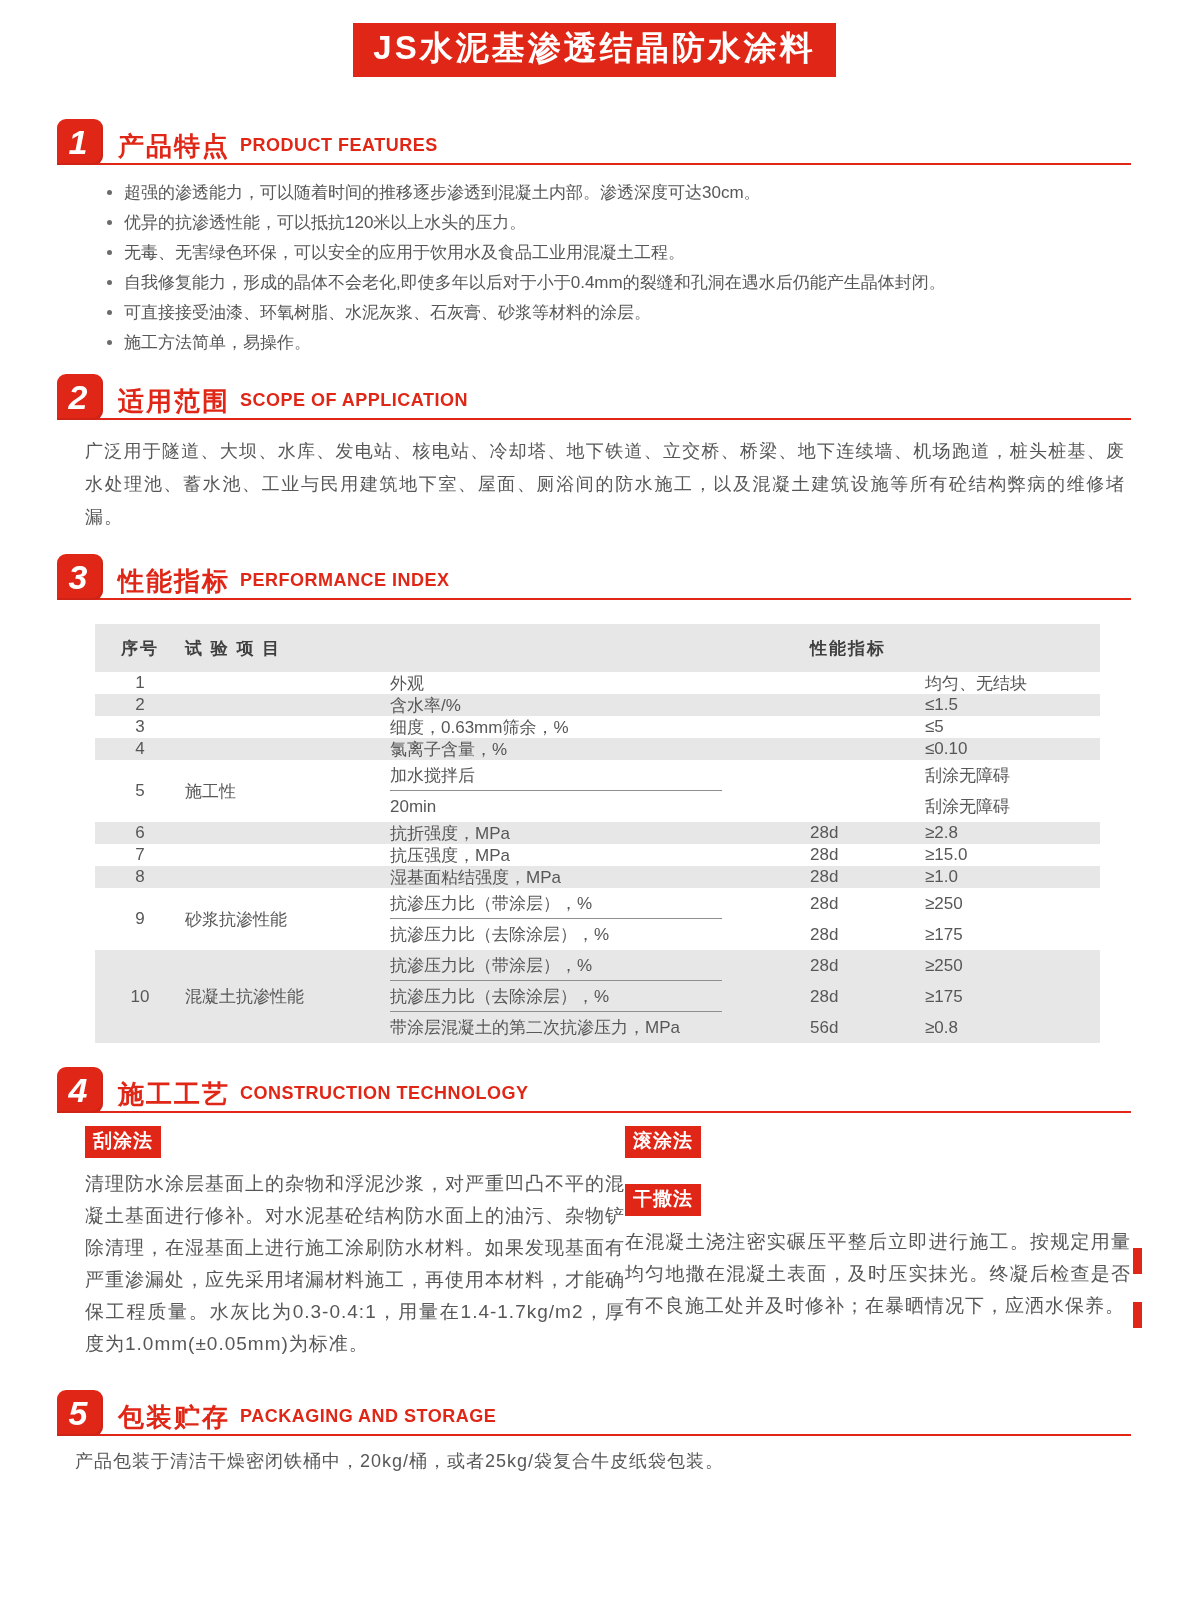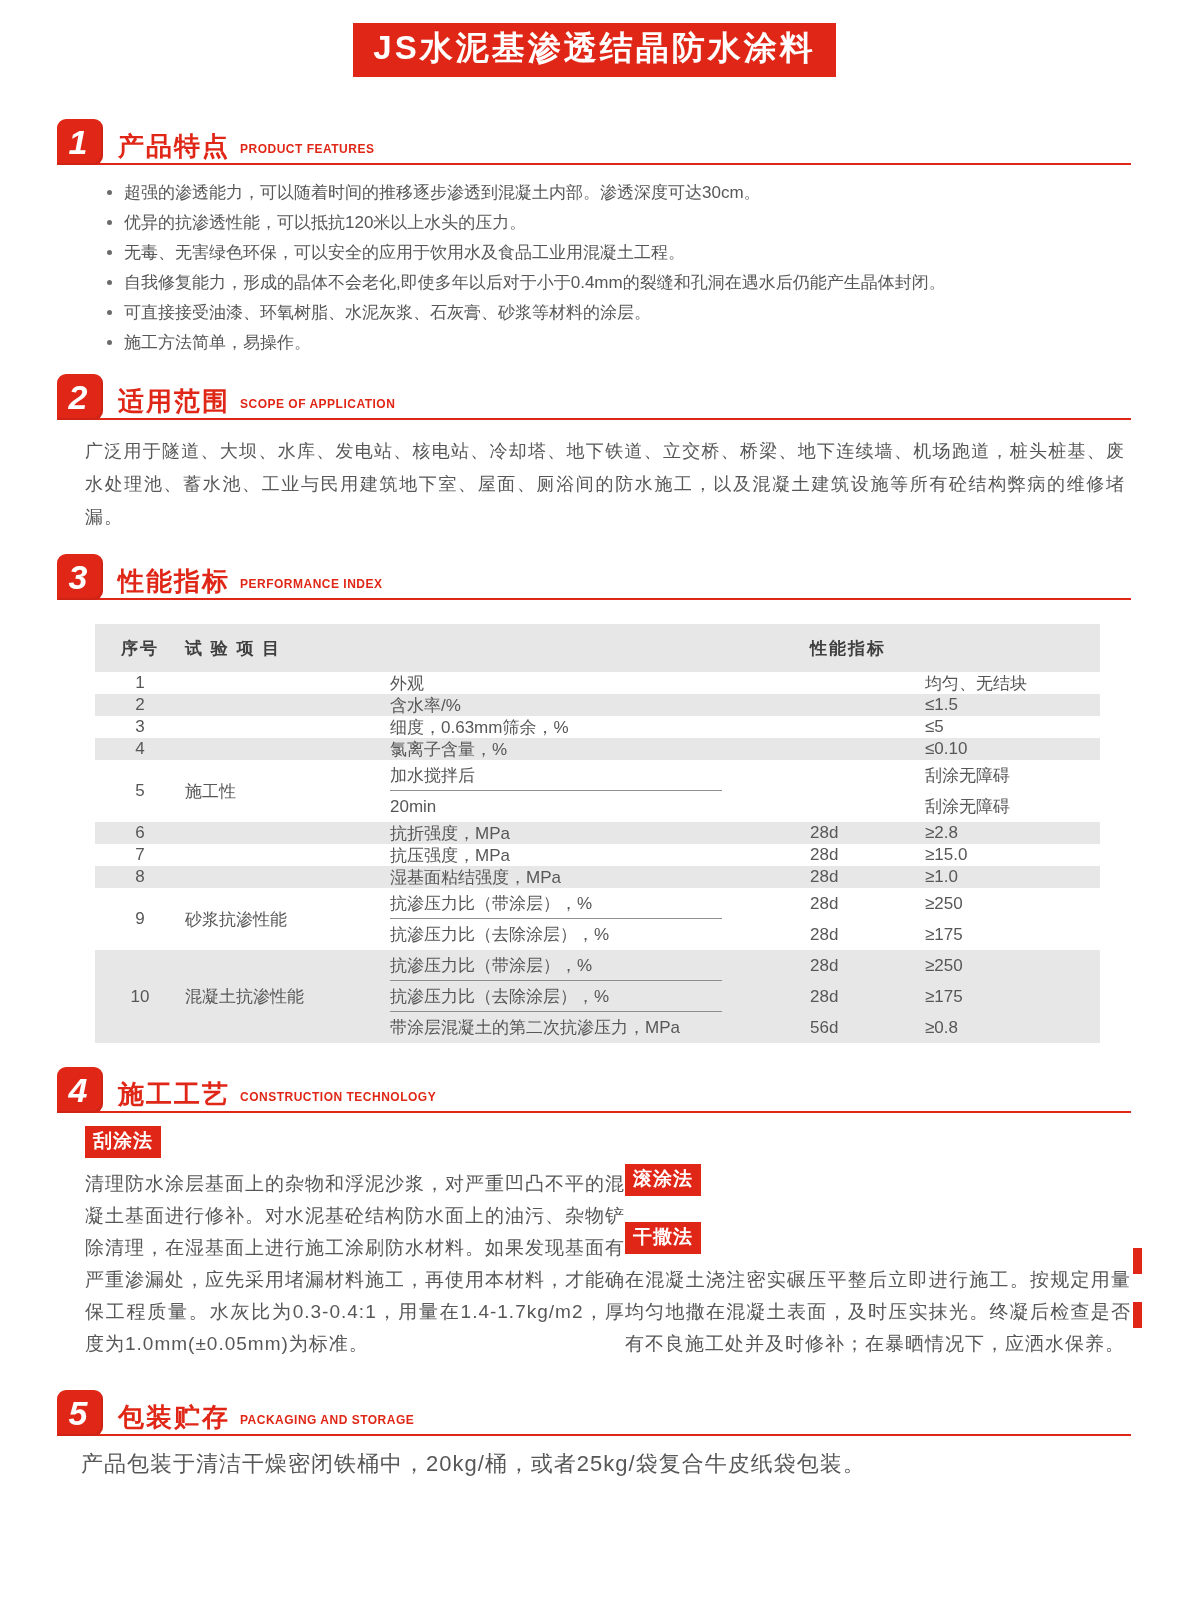--- a/index.html
+++ b/index.html
@@ -42,21 +42,21 @@
   .sec-badge span{
     color:#fff;font-size:34px;font-weight:bold;font-style:italic;
     transform:translateX(-2px);
   }
   .sec-header .cn{
     color:var(--red);font-size:26px;font-weight:bold;
     letter-spacing:2px;margin-left:15px;line-height:1;
     padding-bottom:4px;
   }
   .sec-header .en{
-    color:var(--red);font-size:12px;font-weight:bold;
+    color:var(--red);font-size:18px;font-weight:bold;
     margin-left:10px;padding-bottom:7px;letter-spacing:0.5px;text-align:right;
   }
 
   
   .feature-list{list-style:none;padding:16px 0 0 50px;}
   .feature-list li{
     position:relative;font-size:17px;line-height:23px;
     margin-bottom:7px;padding-left:17px;color:var(--text);
   }
   .feature-list li::before{
@@ -86,36 +86,36 @@
     content:"";position:absolute;left:0;bottom:0;width:332px;height:1px;background:#8f8f8f;
   }
   .s-name{flex:0 0 420px;}
   .s-age{flex:0 0 115px;}
   .s-val{flex:1;}
   .h-no{flex:0 0 90px;justify-content:center;}
   .h-item{flex:0 0 625px;}
   .h-index{flex:1;}
 
   
-  .methods{display:flex;margin-top:13px;align-items:flex-end;}
+  .methods{display:flex;margin-top:13px;}
   .mcol-left{flex:0 0 540px;margin-left:28px;}
   .mcol-right{flex:1;font-family:Liberation Serif, serif;}
   .method-badge{
     display:inline-block;background:var(--red);color:#fff;
     font-size:19px;font-weight:bold;padding:2px 8px 4px 8px;letter-spacing:1px;
   }
   .method-body{
     margin-top:10px;font-size:19px;line-height:32px;color:var(--text);
     text-align:justify;letter-spacing:1px;
   }
   .roll-gap{height:26px;}
 
   
   .pack-body{
-    margin:13px 0 0 24px;font-size:22px;letter-spacing:1px;color:var(--text);
+    margin:13px 0 0 18px;font-size:18px;letter-spacing:1px;color:var(--text);
   }
 
   
   .edge-mark{position:absolute;right:47px;width:9px;height:26px;background:var(--red);}
   .edge-mark.m1{top:1248px;}
   .edge-mark.m2{top:1302px;}
 
   .mt-s1{margin-top:38px;}
   .mt-s2{margin-top:16px;}
   .mt-s3{margin-top:16px;}

